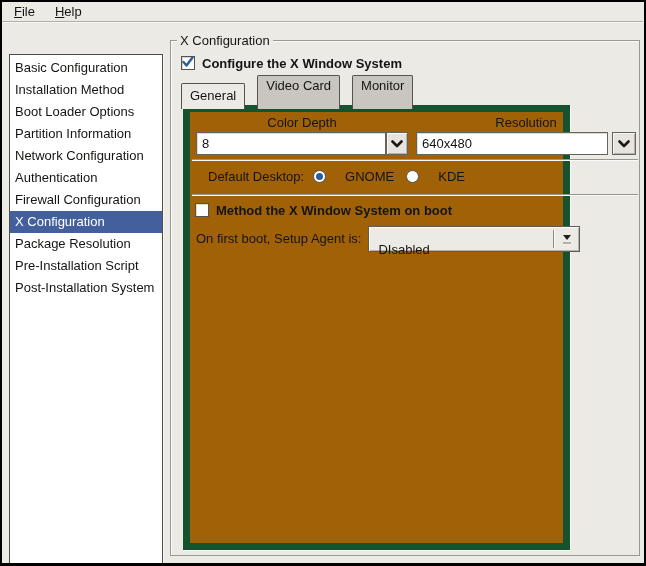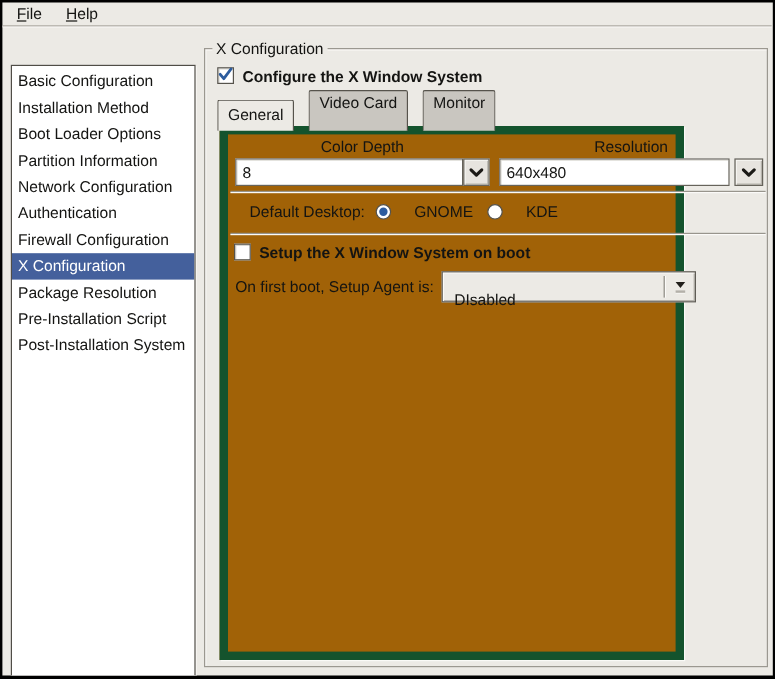--- a/index.html
+++ b/index.html
@@ -188,21 +188,21 @@
       <span class="radio-row">
         <span class="radio"></span>
         <span>KDE</span>
       </span>
     </div>
 
     <div class="separator sep2"></div>
 
     <div class="check-row startx">
       <span class="checkbox"></span>
-      <span>Setup the X Window System on boot</span>
+      <span>Method the X Window System on boot</span>
     </div>
 
     <div class="setup-row">
       <span class="lbl">On first boot, Setup Agent is:</span>
       <div class="optionmenu">
         <span class="om-value">DIsabled</span>
         <span class="om-sep"></span>
         <span class="om-arrow">
           <span class="om-tri"></span>
             <span class="om-dash"></span>

